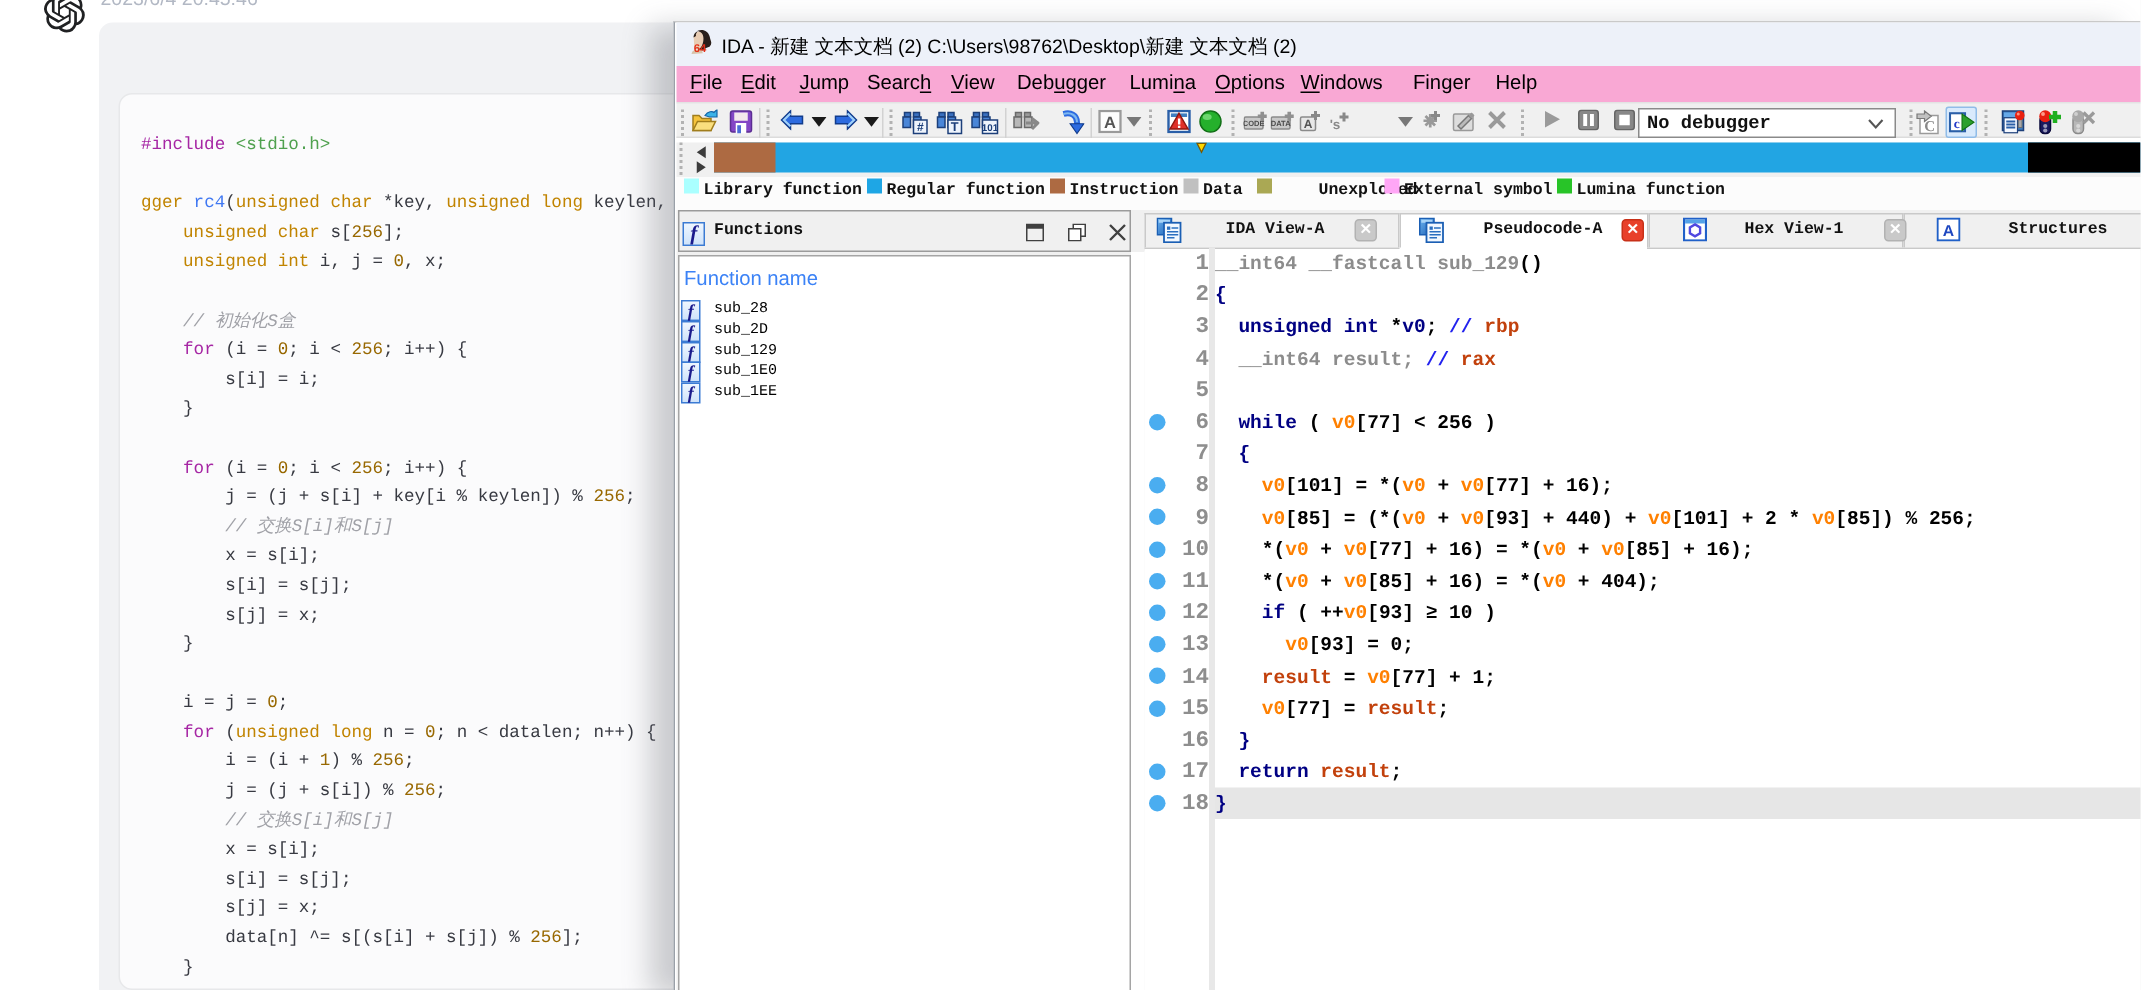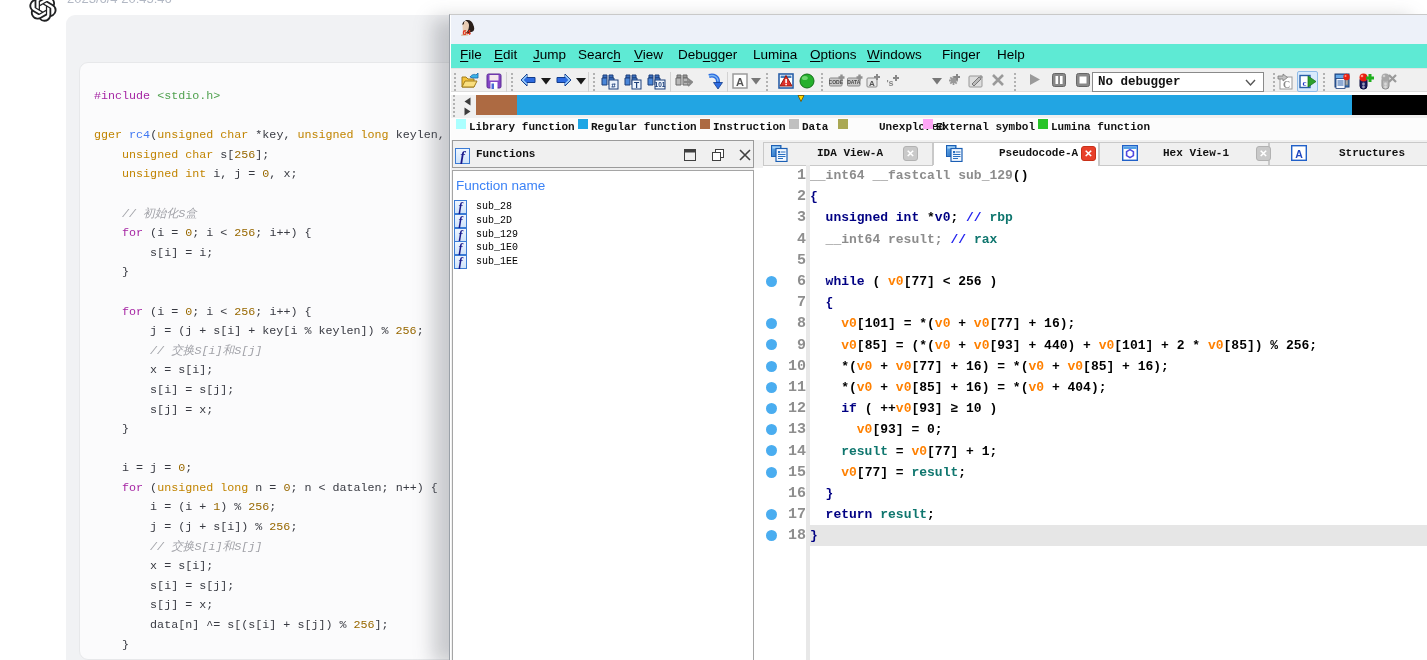--- a/index.html
+++ b/index.html
@@ -17,21 +17,21 @@
   .st { color:#50a14f;text-align:center; }  
   .nu { color:#986801; }  
   .ti { color:#4078f2; }  
   .cm { color:#a0a1a7; font-style:italic; }
   #tstamp { left:67px; top:-9px; font-size:13px; color:#b2b8c4; }
 
   
   #ida { left:449px; top:14px; width:978px; height:646px; background:#fff; border-left:1px solid #9aa0a8; border-top:1px solid #c9c9c9; box-shadow:-16px 4px 18px rgba(100,104,112,0.33); }
   #titlebar { left:1px; top:0; width:977px; height:29px; background:#edf1f9; }
   #title-text { left:30px; top:7px; font-size:13px; color:#000; }
-  #menubar { left:1px; top:29px; width:977px; height:24px; background:#5eead4; }
+  #menubar { left:1px; top:29px; width:977px; height:24px; background:#f9a8d4; }
   .mi { position:absolute; top:3px; font-size:13.5px; color:#000; }
   .mi u { text-decoration-thickness:1px; text-underline-offset:2px; }
   #toolbar { left:1px; top:53px; width:977px; height:24px; background:#f0f0f0; border-top:1px solid #e3e3e3; border-bottom:1px solid #dcdcdc; }
   #bandrow { left:1px; top:80px; width:977px; height:23px; background:#f0f0f0; }
   .tbi { position:absolute; top:4px; }
   .sep { position:absolute; top:3px; width:1px; height:20px; background:#d2d2d2; }
   .grip { position:absolute; top:4px; width:2px; height:18px; background:repeating-linear-gradient(180deg, #b2b2b2 0 1.6px, rgba(0,0,0,0) 1.6px 4px); }
   #legend { left:1px; top:103px; width:977px; height:22px; background:#fcfcfc; }
   .lgsq { position:absolute; top:1px; width:10px; height:10px; }
   .lgtx { position:absolute; top:3px; font-family:"Liberation Mono", monospace; font-size:11px; font-weight:bold; color:#111; }
@@ -53,21 +53,21 @@
   .closebox.red { background:#e8402a; border-color:#c83018; }
 
   
   #pcpane { left:312px; top:25px; width:665px; height:496px; background:#fff; }
   #gutter-sep { left:43px; top:0; width:4px; height:496px; background:#e8e8e8; }
   #linenos { left:0; top:0; width:43px; text-align:right; font-family:"Liberation Mono", monospace; font-weight:bold; font-size:15px; line-height:21.2px; color:#8e8e8e; white-space:pre; }
   #pccode { left:47px; top:0; font-family:"Liberation Mono", monospace; font-weight:bold; font-size:13px; line-height:21.2px; color:#000; white-space:pre; }
   .kw { color:#000083; }
   .gy { color:#8c8c8c; }
   .vo { color:#ff8000; }
-  .lv { color:#0f766e; }
+  .lv { color:#c2410c; }
   .cs { color:#2222ee; }
   .bp { position:absolute; left:3px; width:11px; height:11px; border-radius:50%; background:#4aadf0; }
   #curline { left:47px; top:360px; width:618px; height:21px; background:#e6e6e6; }
 </style>
 </head>
 <body>
 <div id="stage">
 
   <div id="tstamp" class="abs">2023/6/4 20:45:46</div>
   <div id="openai-logo" class="abs" style="left:29px; top:-6px; width:28px; height:28px;">
@@ -111,20 +111,21 @@
     <div id="titlebar" class="abs">
       <svg class="abs" style="left:7px; top:4px;" width="18" height="18" viewBox="0 0 18 18">
         <path d="M7 1.5 C11 0 14 2 15 5 C16.5 9 15 12 12.5 13 L9.5 13.5 C12 9 11 3 7 1.5 Z" fill="#2a1f1a"></path>
         <circle cx="12.8" cy="9.5" r="3.4" fill="#2a1f1a"></circle>
         <circle cx="10" cy="12" r="2.6" fill="#2a1f1a"></circle>
         <path d="M4.5 6.5 C4.5 3.5 7 1.5 9 2.5 C11 3.5 11.5 7 10.5 10 C9.8 12.3 8.5 14 7 14 C5.5 14 4.5 12 4.7 10 Z" fill="#e9cdb4"></path>
         <path d="M7.5 1.8 C5.5 2.2 4.3 4 4.4 6 L6 5 C5.6 3.6 6.5 2.3 7.5 1.8 Z" fill="#2a1f1a"></path>
         <path d="M3.5 15.5 C5 13.8 8 13.5 10 14.5 L10.5 16.5 L3 17 Z" fill="#d9c2a8"></path>
         <text x="4.5" y="15.5" font-size="7.5" font-weight="bold" fill="#e33018" font-family="Liberation Sans">64</text>
       </svg>
+      <div id="title-text" class="abs">IDA - 新建 文本文档 (2) C:\Users\98762\Desktop\新建 文本文档 (2)</div>
     </div>
     <div id="menubar" class="abs">
       <span class="mi" style="left:9px;"><u>F</u>ile</span>
       <span class="mi" style="left:43px;"><u>E</u>dit</span>
       <span class="mi" style="left:82px;"><u>J</u>ump</span>
       <span class="mi" style="left:127px;">Searc<u>h</u></span>
       <span class="mi" style="left:183px;"><u>V</u>iew</span>
       <span class="mi" style="left:227px;">Deb<u>u</u>gger</span>
       <span class="mi" style="left:302px;">Lumi<u>n</u>a</span>
       <span class="mi" style="left:359px;"><u>O</u>ptions</span>
@@ -392,21 +393,21 @@
                 <stop offset="0" stop-color="#6cb2ef"></stop>
                 <stop offset="1" stop-color="#1b5fb4"></stop>
               </linearGradient>
             </defs>
             <rect x="0.5" y="0.5" width="9.5" height="11" fill="url(#pg2)" stroke="#1b5fb4"></rect>
             <rect x="1.5" y="1.5" width="7.5" height="2" fill="#a8d4f8"></rect>
             <rect x="5" y="3.5" width="11" height="13" fill="#f2f8ff" stroke="#1b5fb4" stroke-width="1.2"></rect>
             <rect x="7" y="6" width="2.2" height="2.2" fill="#2a6fc0"></rect>
             <path d="M10 7h4.5M7 9.5h7.5M7 11.5h7.5M7 13.5h5" stroke="#2a6fc0" stroke-width="1.1"></path>
           </svg>
-        <span class="tablbl" style="left:236px;">Pseudocode-A</span>
+        <span class="tablbl" style="left:226px;">Pseudocode-A</span>
         <div class="closebox red" style="left:318px;">✕</div>
         <svg class="abs" style="left:359px; top:3px;" width="16" height="16">
             <rect x="0.7" y="0.7" width="14.6" height="14.6" fill="#fff" stroke="#2060c8" stroke-width="1.4"></rect>
             <rect x="1.4" y="1.4" width="13.2" height="2.6" fill="#55a2e8"></rect>
             <path d="M8 4.6 L11.4 6.6 L11.4 10.6 L8 12.6 L4.6 10.6 L4.6 6.6 Z" fill="none" stroke="#5048e0" stroke-width="1.6"></path>
           </svg>
         <span class="tablbl" style="left:400px;">Hex View-1</span>
         <div class="closebox" style="left:493px;">✕</div>
         <svg class="abs" style="left:528px; top:3px;" width="16" height="16">
             <rect x="0.7" y="0.7" width="14.6" height="14.6" fill="#fff" stroke="#2060c8" stroke-width="1.4"></rect>

